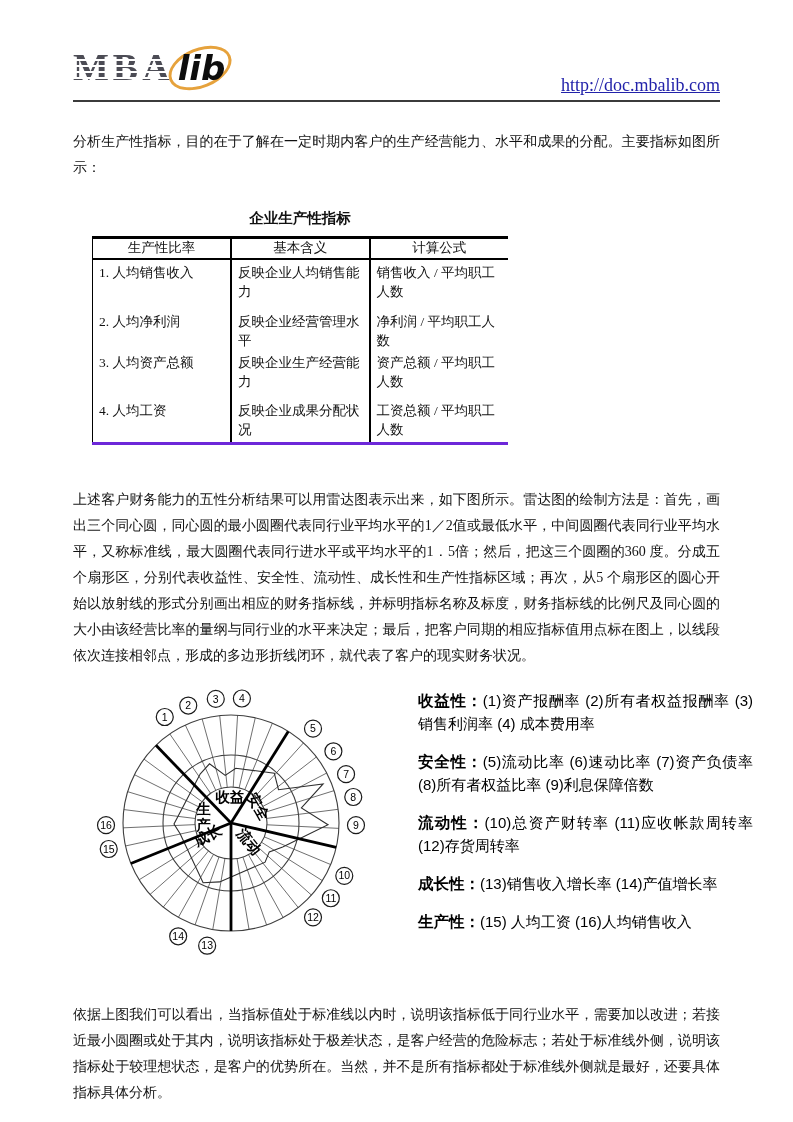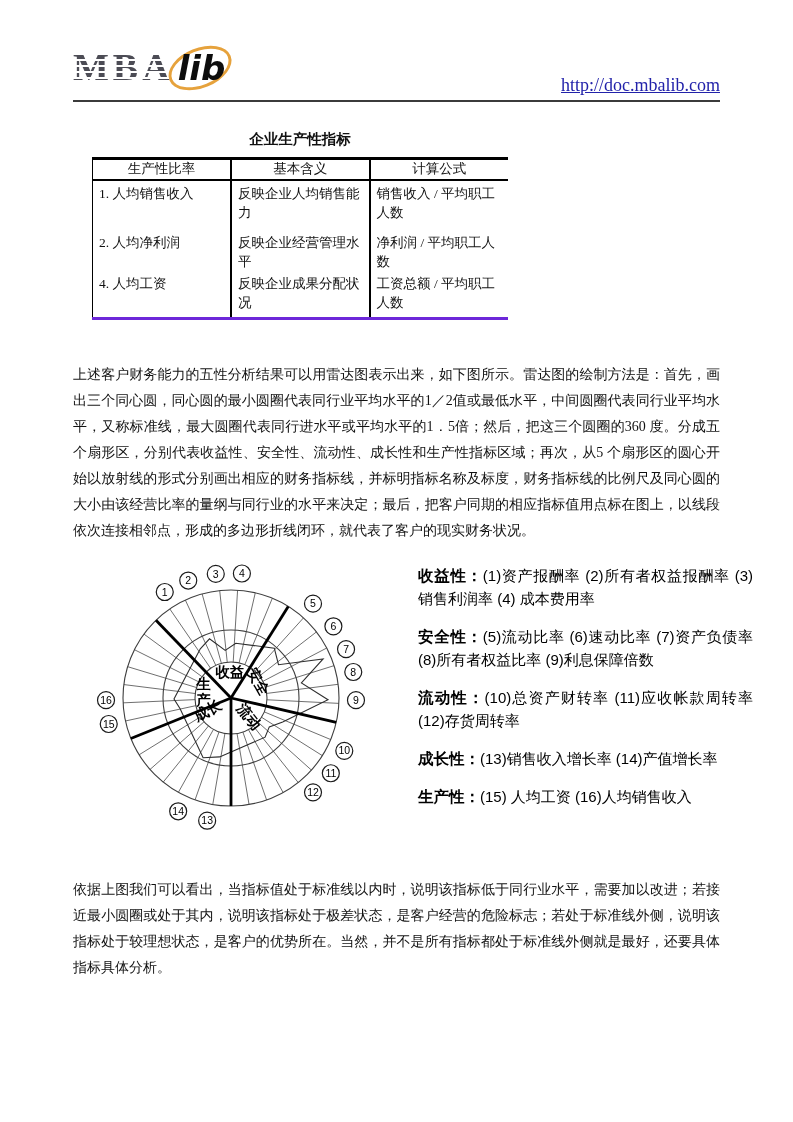--- a/index.html
+++ b/index.html
@@ -58,20 +58,21 @@
 
 <div class="page">
 
   <div class="header">
     <div class="logo">
       <span class="logo-mba-wrap"><span class="logo-mba">MBA</span></span><span class="logo-lib-wrap"><span class="logo-lib">lib</span></span>
     </div>
     <a class="url">http://doc.mbalib.com</a>
   </div>
 
+  <p class="para para-1">分析生产性指标，目的在于了解在一定时期内客户的生产经营能力、水平和成果的分配。主要指标如图所示：</p>
 
   <div class="tablewrap">
     <div class="tbl-title">企业生产性指标</div>
     <table class="ptable">
       <thead>
           <tr id="tbl-head-row">
             <th>生产性比率</th>
             <th>基本含义</th>
             <th>计算公式</th>
           </tr>
@@ -79,20 +80,25 @@
       <tbody id="tbl-body">
           <tr>
             <td>1. 人均销售收入</td>
             <td>反映企业人均销售能力</td>
             <td>销售收入 / 平均职工人数</td>
           </tr>
           <tr>
             <td>2. 人均净利润</td>
             <td>反映企业经营管理水平</td>
             <td>净利润 / 平均职工人数</td>
+          </tr>
+          <tr>
+            <td>3. 人均资产总额</td>
+            <td>反映企业生产经营能力</td>
+            <td>资产总额 / 平均职工人数</td>
           </tr>
           <tr>
             <td>4. 人均工资</td>
             <td>反映企业成果分配状况</td>
             <td>工资总额 / 平均职工人数</td>
           </tr>
         </tbody>
     </table>
   </div>
 

